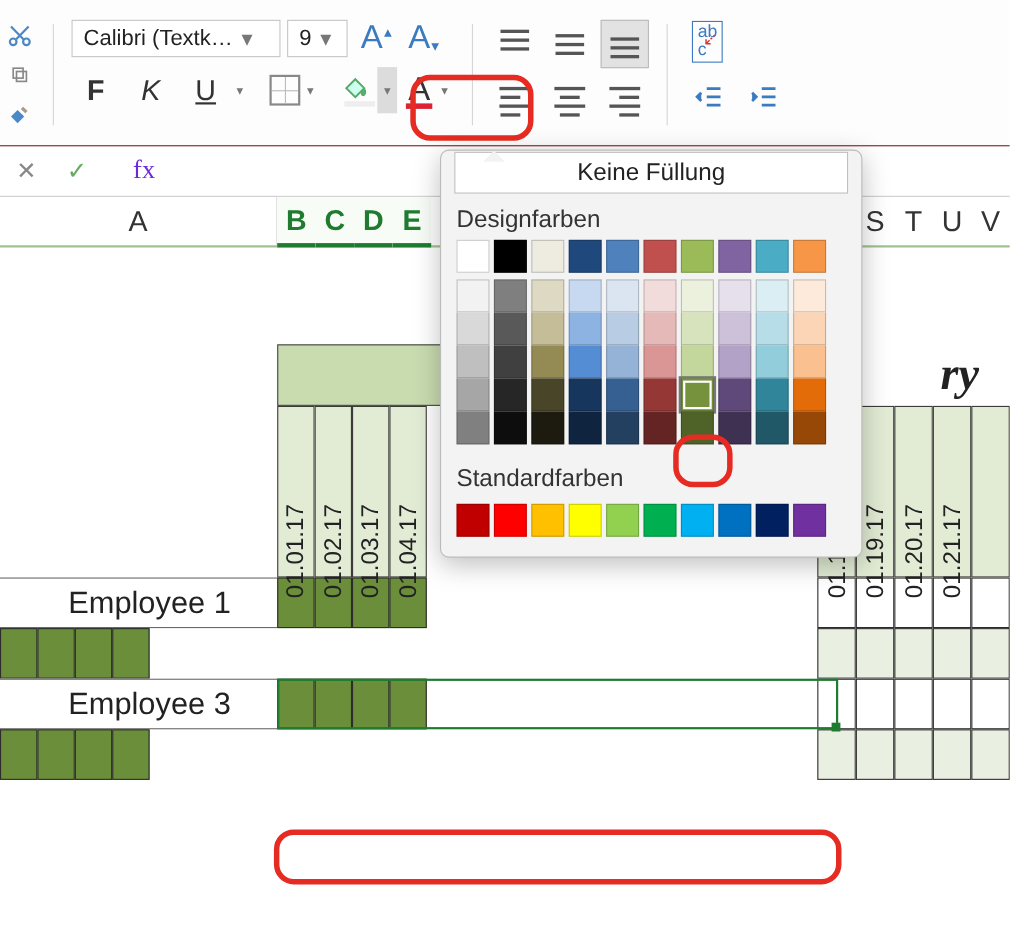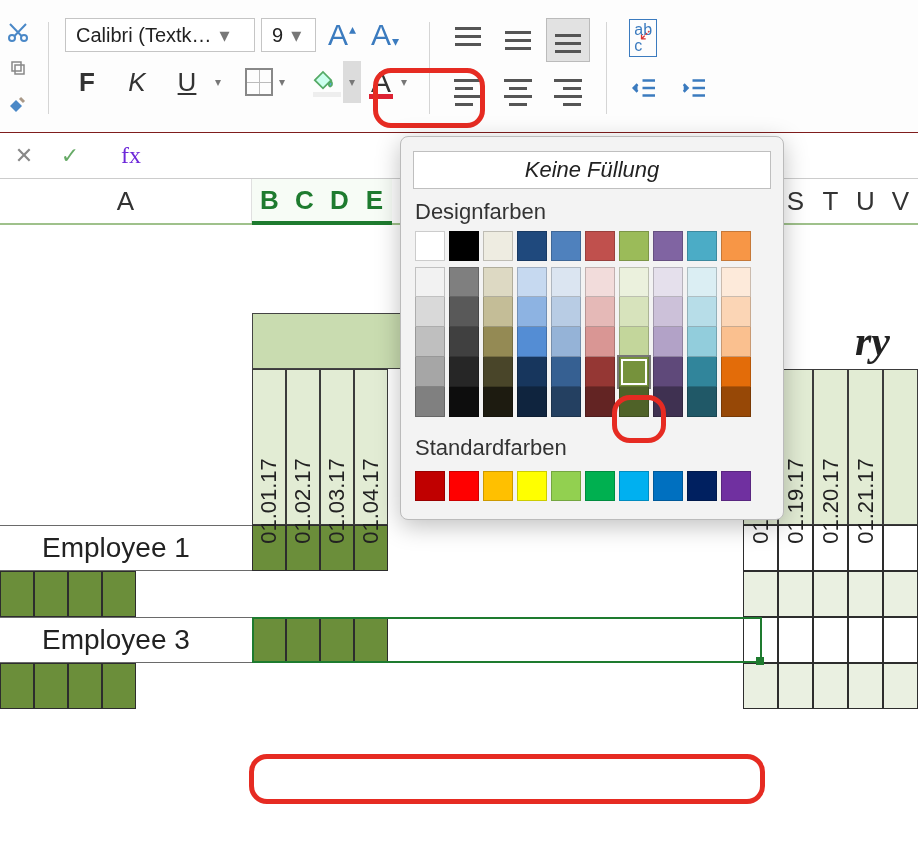--- a/index.html
+++ b/index.html
@@ -103,21 +103,21 @@
 
   .dates-row{ display:flex; height:156px; }
   .dates-A{ width:252px; }
   .dates-body{ flex:1; display:flex; }
   .date-cell{ width:34px; border:1px solid #3b3b3b; background:#e2ecd4; display:flex; align-items:flex-end; justify-content:center; padding-bottom:10px; }
   .date-cell span{ transform:rotate(-90deg); transform-origin:center; font-size:22px; white-space:nowrap; color:#222; }
   .date-cell.hidden-gap{ border:none; background:transparent; flex:1; width:auto; }
   .date-cell.right-group{ width:35px; }
 
   .emp-row{ display:flex; height:46px; }
-  .emp-name{ width:252px; padding-left:42px; font-size:28px; color:#222; display:flex; align-items:center; background:#eaf0e1; border-top:1px solid #6a6a6a; border-bottom:1px solid #6a6a6a; }
+  .emp-name{ width:252px; padding-left:62px; font-size:28px; color:#222; display:flex; align-items:center; background:#eaf0e1; border-top:1px solid #6a6a6a; border-bottom:1px solid #6a6a6a; }
   .emp-row:nth-child(odd) .emp-name{ background:#fdfdfb; }
   .emp-body{ flex:1; display:flex; }
   .emp-cell{ width:34px; border:1px solid #2d2d2d; }
   .emp-cell.filled{ background:#6b8e3a; }
   .emp-gap{ flex:1; }
   .emp-cell.right{ width:35px; background:#fff; }
   .emp-row:nth-child(odd) .emp-cell.plain,.emp-row:nth-child(odd) .emp-cell.right{ background:#fdfdfb;}
   .emp-row.alt .emp-name,.emp-row.alt .emp-cell.plain,.emp-row.alt .emp-cell.right{ background:#eaf0e1;}
   .emp-row.plainbg .emp-name,.emp-row.plainbg .emp-cell.plain,.emp-row.plainbg .emp-cell.right{ background:#fff;}
 
@@ -134,24 +134,24 @@
     border-radius:8px;
     box-shadow:0 6px 24px rgba(0,0,0,.25);
     z-index:30;
     padding-bottom:4px;
   }
   .popup::before{
     content:""; position:absolute; top:-10px; left:38px;
     border:10px solid transparent; border-bottom-color:#f3f3f3;
   }
   .no-fill-btn{
-    margin:14px 12px 10px 12px;
+    margin:1px 12px 10px 12px;
     border:1px solid #bfbfbf; background:#fff; height:38px;
     display:flex; align-items:center; justify-content:center;
-    font-size:22px; color:#222;font-style:italic;
+    font-size:22px; color:#222;
   }
   .popup h4{ margin:8px 14px 6px 14px; font-size:22px; font-weight:400; color:#333;}
   .swatch-grid{ display:flex; gap:4px; padding:0 14px; }
   .swatch{ width:30px; height:30px; border:1px solid rgba(0,0,0,.2); cursor:pointer; }
   .shade-grid{ display:flex; gap:4px; padding:6px 14px 10px 14px; }
   .shade-col{ display:flex; flex-direction:column; gap:0; }
   .shade-col .swatch{ height:30px; border-top:none; }
   .shade-col .swatch:first-child{ border-top:1px solid rgba(0,0,0,.2);}
   .swatch.selected{ outline:2px solid #fff; outline-offset:-4px; box-shadow:0 0 0 2px #777;}
   .std-row{ display:flex; gap:4px; padding:4px 14px 14px 14px;}

